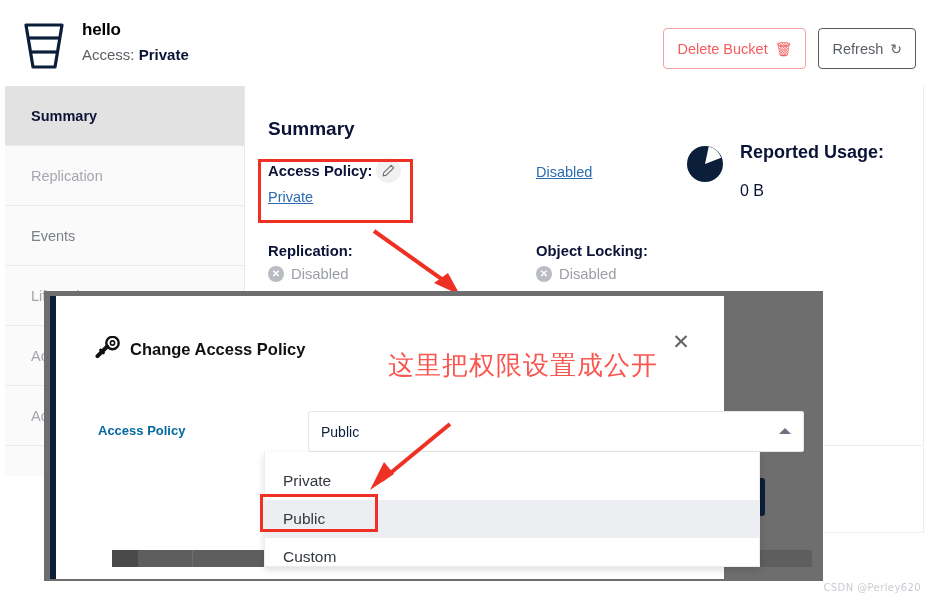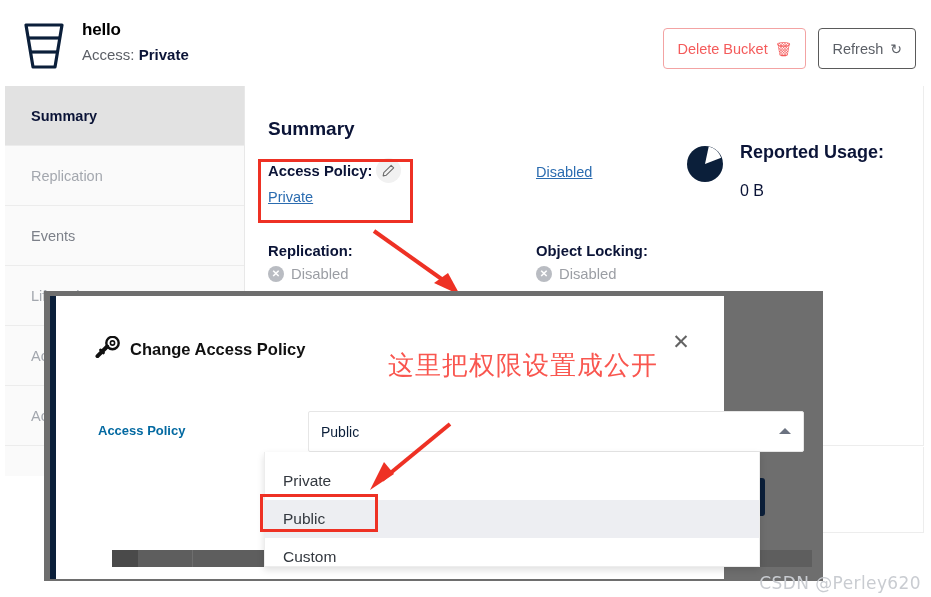--- a/index.html
+++ b/index.html
@@ -155,21 +155,21 @@
   }
   .dd-option.selected { background: #edeef2; }
 
   .hidden-confirm {
     position: absolute; left: 690px; top: 478px; width: 75px; height: 38px;
     background: #0b1f3a; border-radius: 3px; z-index: 5;
   }
 
   .watermark {
     position: absolute; right: 10px; bottom: 4px;
-    font-size: 17px; color: #c9ccd1; letter-spacing: 0.4px;
+    font-size: 10px; color: #c9ccd1; letter-spacing: 0.4px;
     font-family: "DejaVu Sans", sans-serif;
     margin-left: 12px;
   }
 
   
   .bg-hscroll {
     position: absolute; left: 69px; top: 292px; width: 745px; height: 10px;
     background: #6e6e6e;
   }
 </style>

